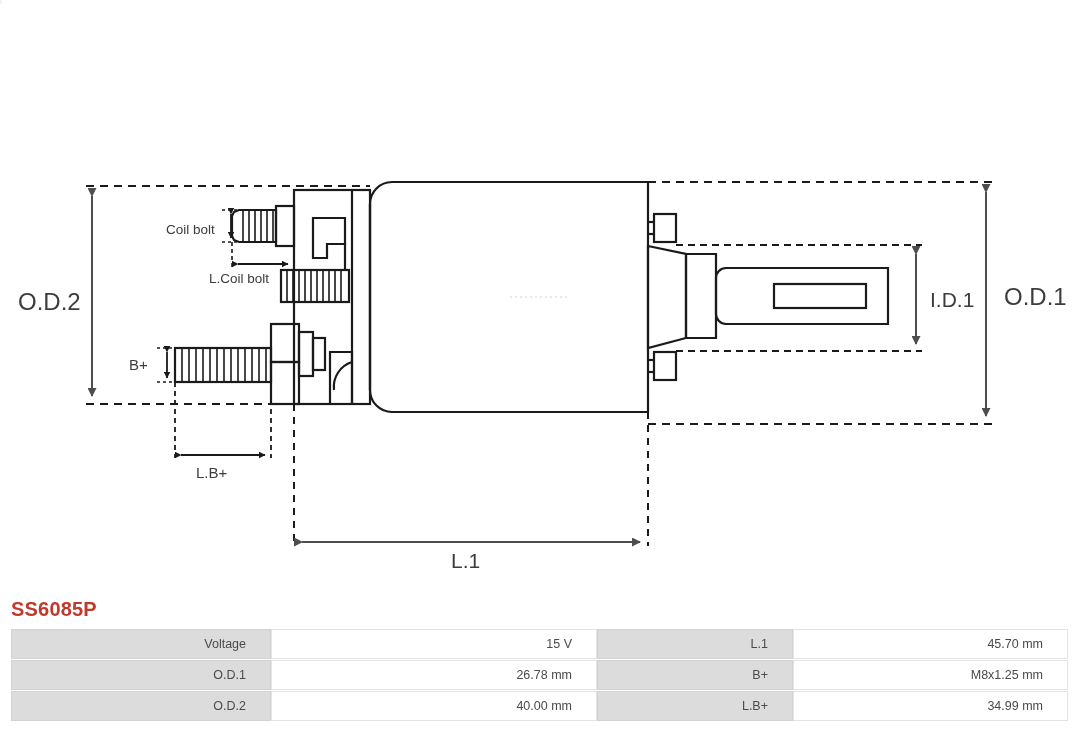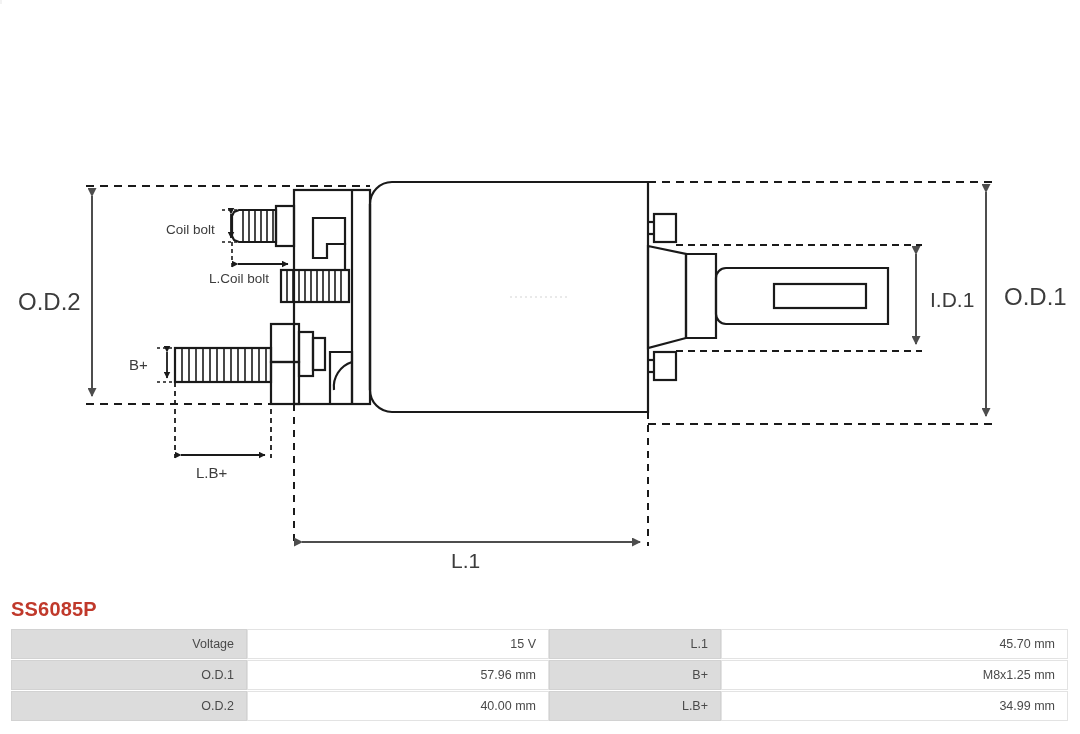--- a/index.html
+++ b/index.html
@@ -48,21 +48,21 @@
   #spec-table {
     position: absolute;
     left: 11px; top: 628px;
     width: 1057px;
     border-collapse: separate;
     border-spacing: 0 1px;
     font-size: 12.5px;
   }
   #spec-table td {
     height: 28px;
-    padding: 0 12px;
+    padding: 0 24px;
     vertical-align: middle;
     background: #ffffff;
     border: 1px solid #e3e3e3;
     white-space: nowrap;
   }
   #spec-table td.k {
     background: #dcdcdc;
     border: 1px solid #d2d2d2;
     text-align: right;
     color: #4a4a4a;
@@ -245,21 +245,21 @@
 <table id="spec-table">
   <tbody>
     <tr>
       <td class="k k1">Voltage</td>
       <td class="v v1">15 V</td>
       <td class="k k2">L.1</td>
       <td class="v">45.70 mm</td>
     </tr>
     <tr>
       <td class="k k1">O.D.1</td>
-      <td class="v v1">57.96 mm</td>
+      <td class="v v1">26.78 mm</td>
       <td class="k k2">B+</td>
       <td class="v">M8x1.25 mm</td>
     </tr>
     <tr>
       <td class="k k1">O.D.2</td>
       <td class="v v1">40.00 mm</td>
       <td class="k k2">L.B+</td>
       <td class="v">34.99 mm</td>
     </tr>
   </tbody>

